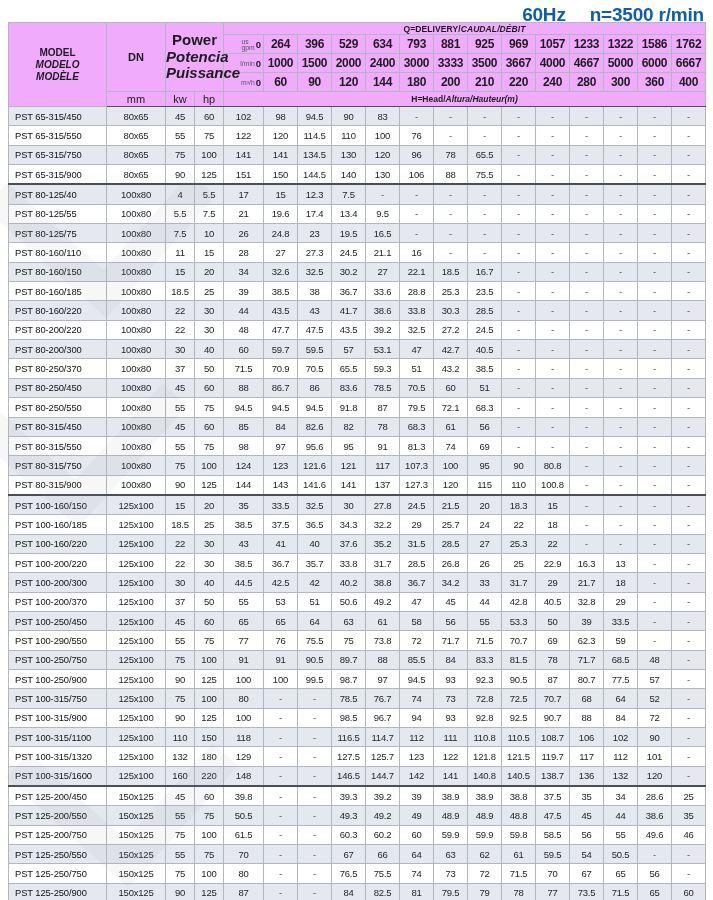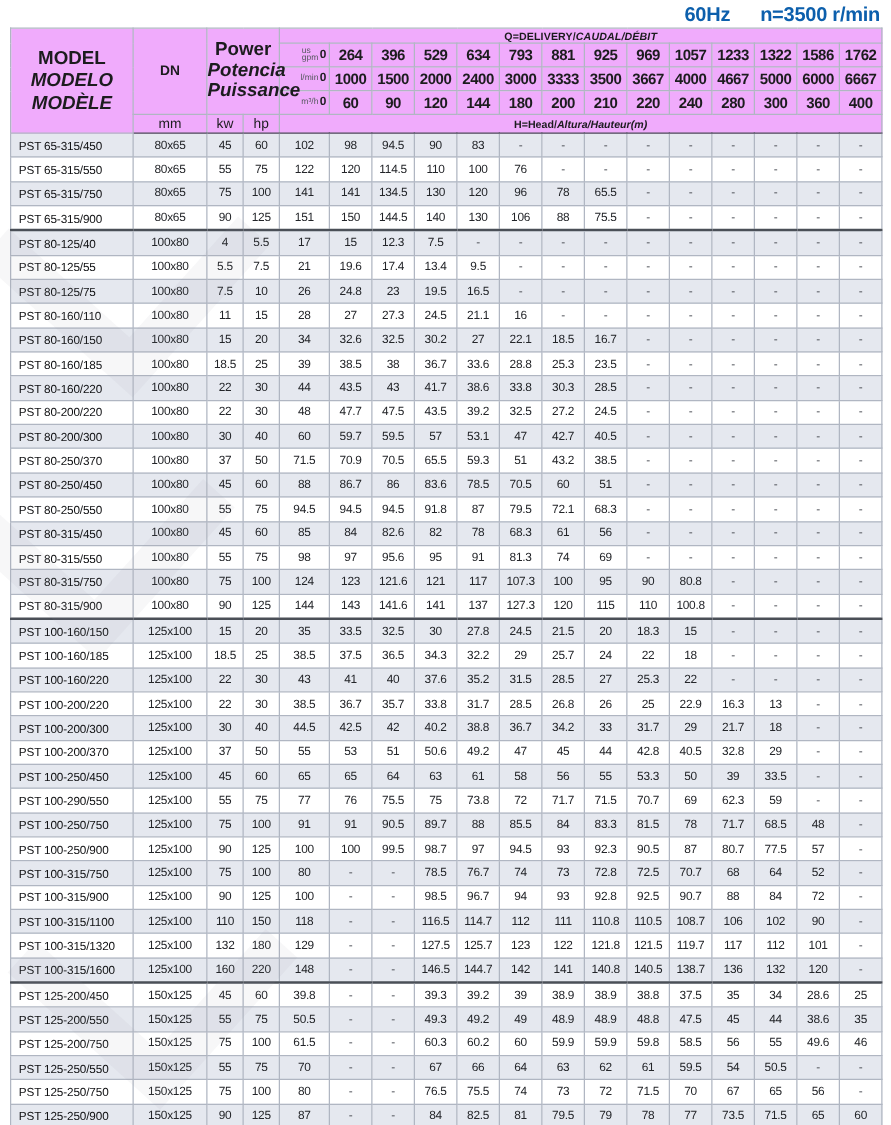--- a/index.html
+++ b/index.html
@@ -4,42 +4,42 @@
 <style>
   html,body { margin:0; padding:0; }
   body {
     width:713px; height:900px; position:relative; overflow:hidden;
     background:#ffffff; color:#1c1c1e;
     font-family:"Liberation Sans", sans-serif;
     -webkit-font-smoothing:antialiased;
   }
   .freq-note {
     position:absolute; top:4px; right:9px;
-    font-size:16px; font-weight:bold; color:#0c5fac;
+    font-size:19px; font-weight:bold; color:#0c5fac;
     display:flex; gap:24px; letter-spacing:-0.2px;
   }
   
   .wm { position:absolute; width:130px; height:130px; pointer-events:none;
         border-left:34px solid rgba(150,158,172,0.08);
         border-bottom:34px solid rgba(150,158,172,0.08);
         transform:rotate(-48deg); z-index:5; }
   .wm2 { top:120px; left:18px; }
   .wm3 { top:330px; left:-10px; }
   .wm4 { top:690px; left:40px; }
 
   table.perf {
     position:absolute; top:22px; left:8px; width:697px;
     border-collapse:collapse; table-layout:fixed;
     border:1.5px solid #4a4f57; z-index:1; background:#fff;
   }
   th, td { padding:0; margin:0; }
   thead th { border:1px solid #b0b6c2; font-weight:bold; background:#f0abfc; vertical-align:middle; }
   thead tr.units-bottom th { border-bottom:1.5px solid #4a4f57; }
 
-  th.model-h { font-size:15px; line-height:1.2; }
+  th.model-h { font-size:10px; line-height:1.2; }
   th.model-h .bi { font-style:italic; }
   th.dn-h { font-size:11px;text-align:center; }
   th.power-h { font-size:15px; line-height:1.12; }
   th.power-h .bi { font-style:italic; }
   th.q-title { font-size:8.5px; height:11px; vertical-align:middle; letter-spacing:0.1px; }
   .bi { font-style:italic; font-weight:bold; }
   .b { font-weight:bold; }
 
   tr.flow-row th { height:12.5px; }
   th.flow-val { font-size:12px; text-align:center; letter-spacing:-0.3px; }

